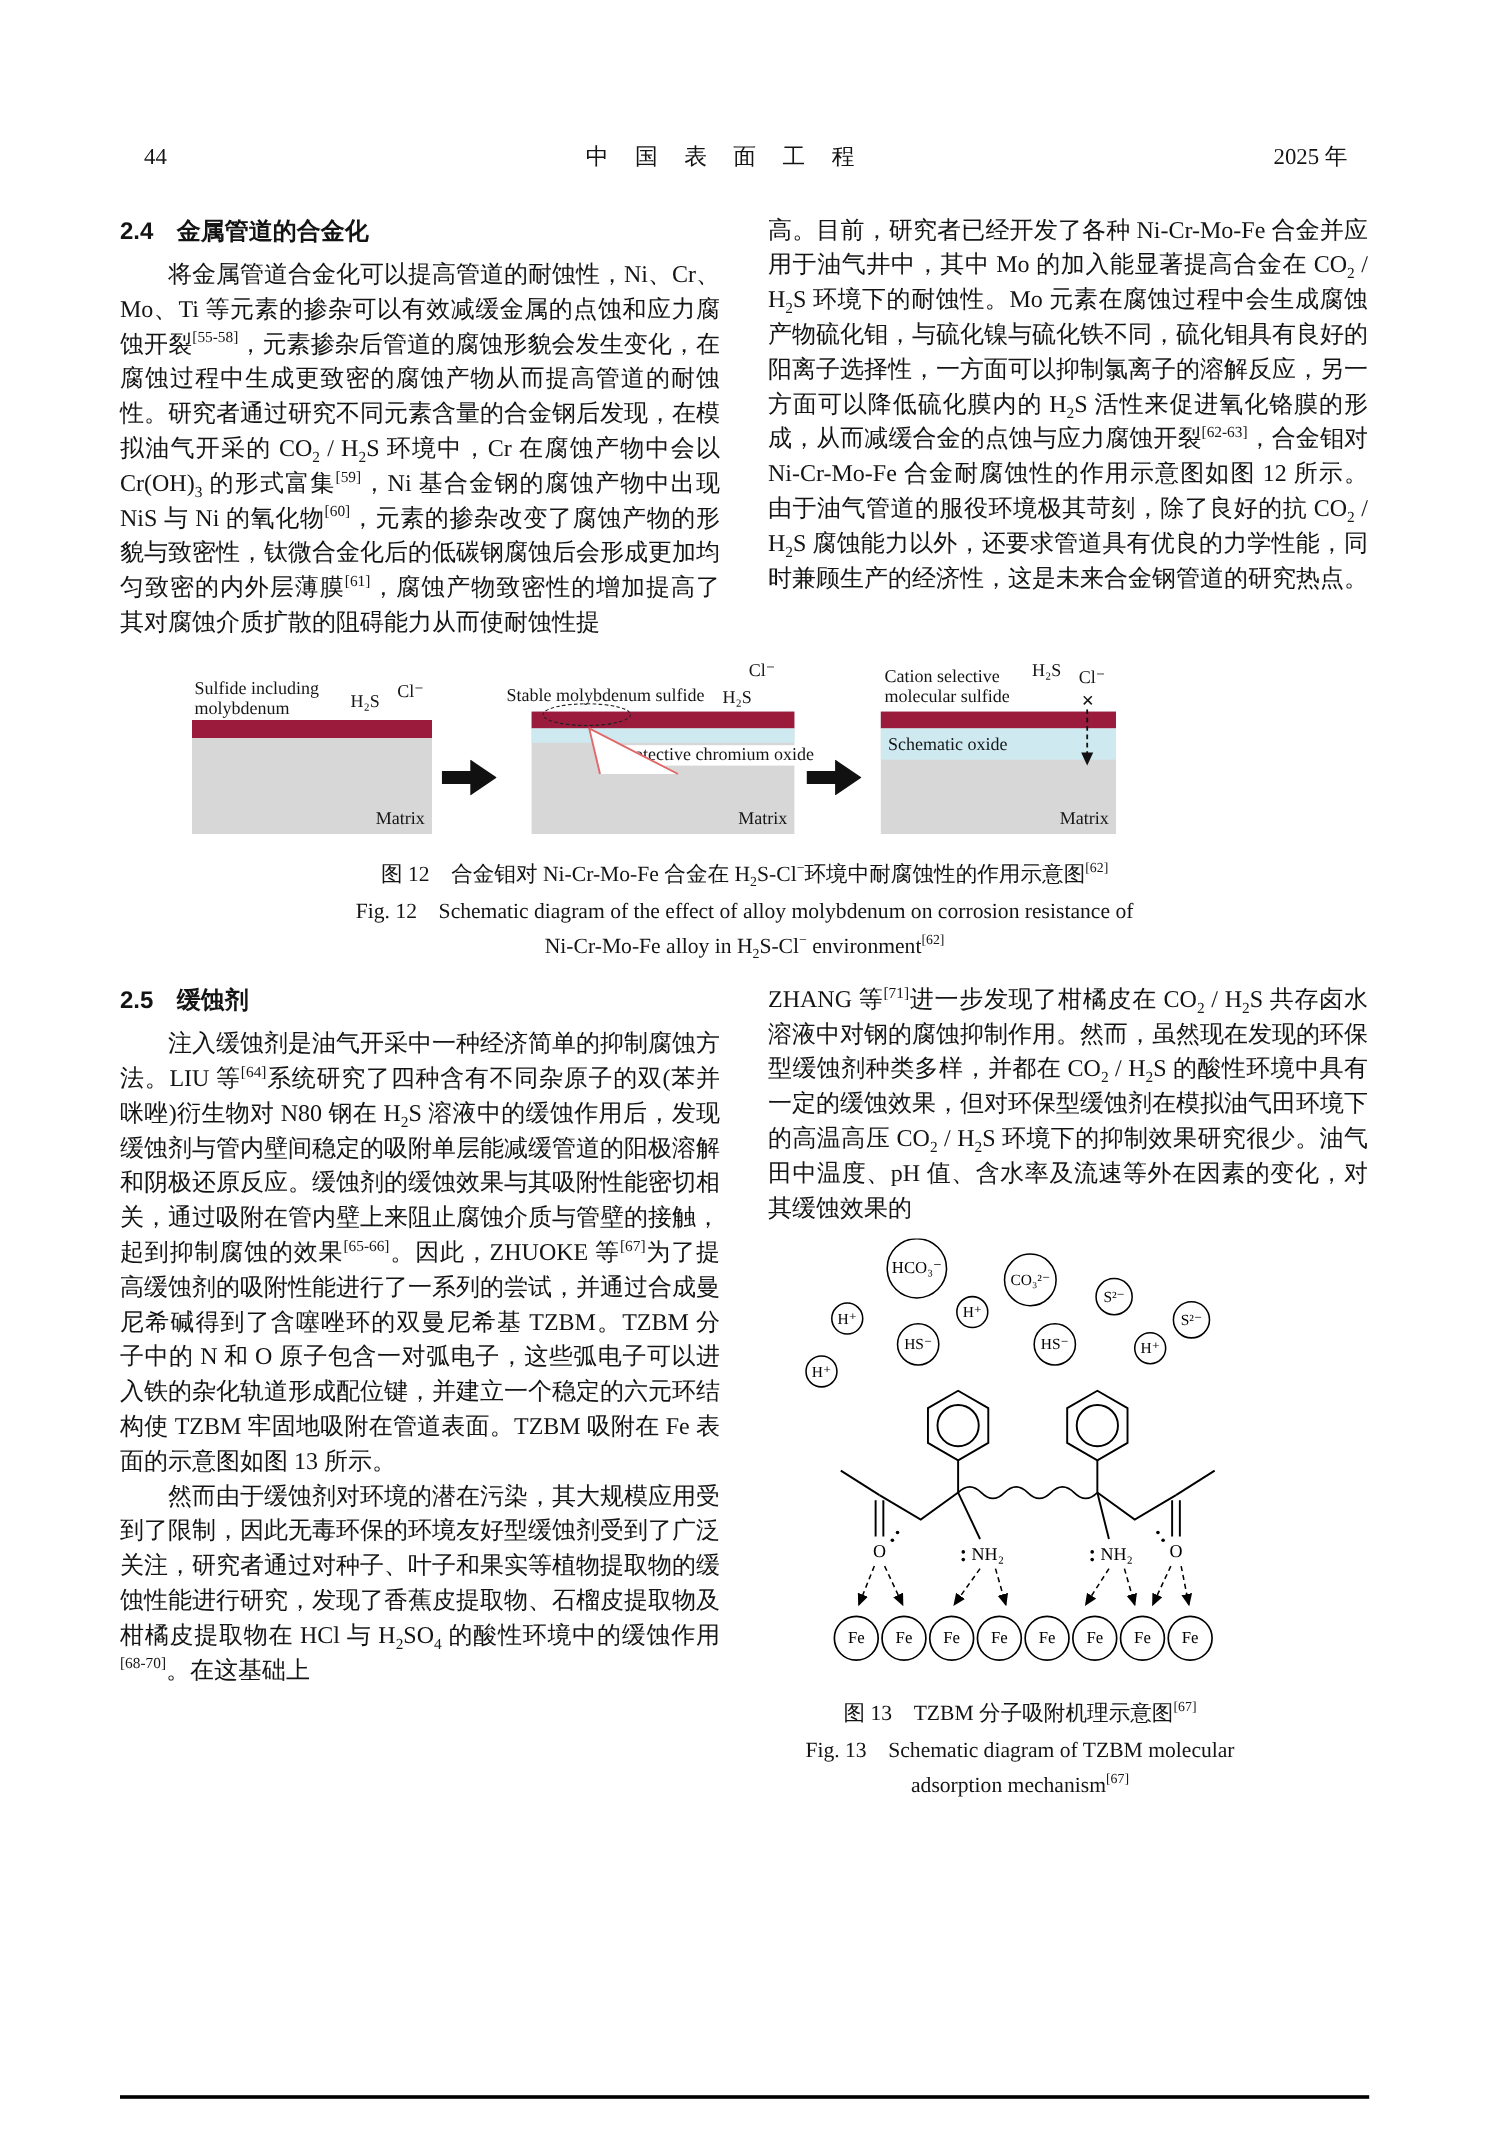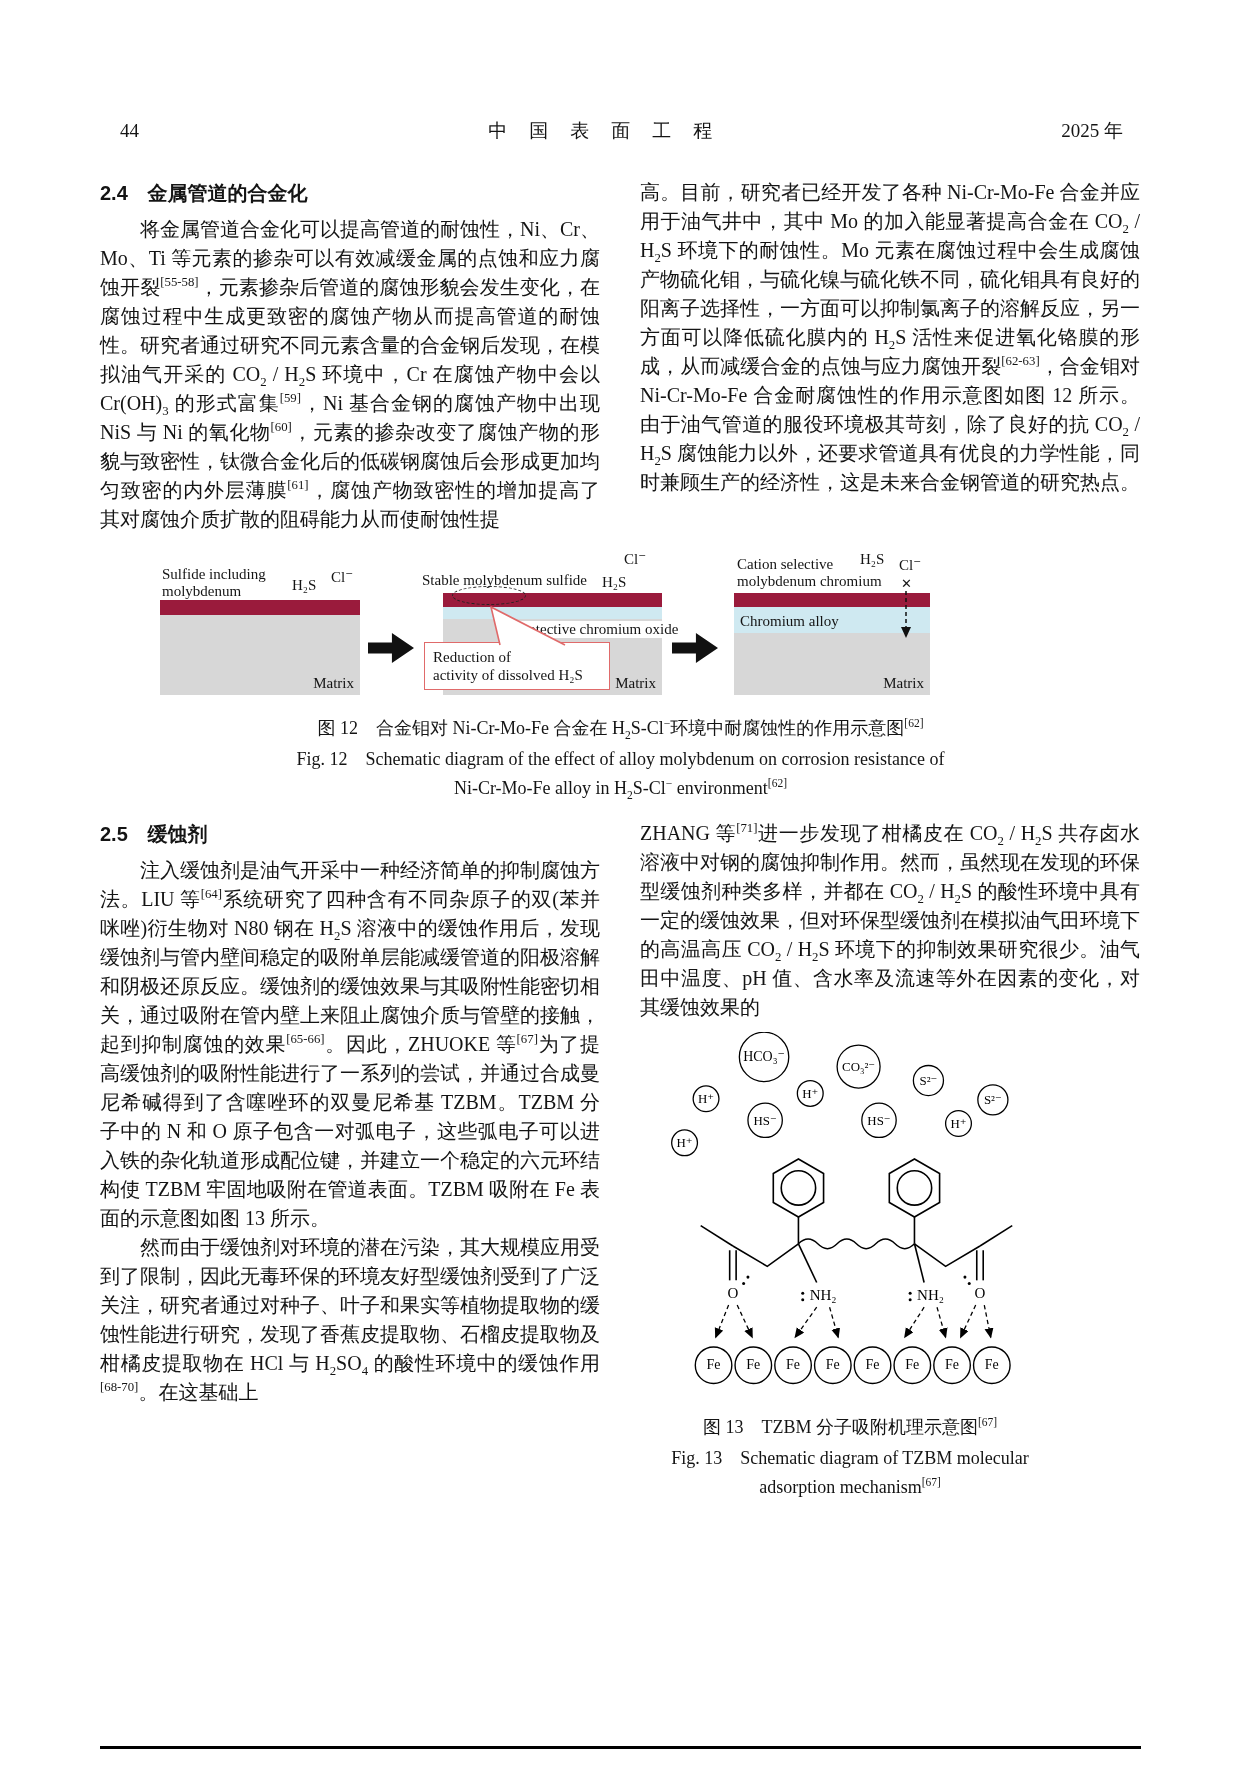--- a/index.html
+++ b/index.html
@@ -97,39 +97,37 @@
         <div class="lbl" style="left:322px;top:22px;">Stable molybdenum sulfide</div>
         <div class="lbl" style="left:524px;top:1px;">Cl⁻</div>
         <div class="lbl" style="left:502px;top:24px;">H₂S</div>
         <div class="box" style="left:343px;top:43px;width:219px;height:102px;">
           <div class="layer-red" style="top:0;height:14px;"></div>
           <div class="layer-blue" style="top:14px;height:12px;"></div>
           <div class="matrix-label">Matrix</div>
         </div>
         <div class="dashed-ellipse" style="left:352px;top:36px;width:74px;height:19px;"></div>
         <div class="lbl oxide-lbl" style="left:412px;top:71px;">Protective chromium oxide</div>
-        <div class="callout pre" style="left:324px;top:92px;width:186px;height:48px;">Reduction of
-activity of dissolved H₂S</div>
         <svg class="abs" style="left:343px;top:54px;" width="219" height="42">
           <path d="M57,41 L48,3 L122,41" fill="#ffffff" stroke="var(--callout-red)" stroke-width="1.6" stroke-linejoin="round"></path>
         </svg>
 
         <div class="block-arrow" style="left:572px;top:83px;"></div>
 
         <div class="lbl pre" style="left:637px;top:6px;">Cation selective
-molybdenum chromium</div>
+molecular sulfide</div>
         <div class="lbl" style="left:760px;top:1px;">H₂S</div>
         <div class="lbl" style="left:799px;top:7px;">Cl⁻</div>
         <div class="lbl" style="left:801px;top:25px;font-size:13px;">✕</div>
         <div class="box" style="left:634px;top:43px;width:196px;height:102px;">
           <div class="layer-red" style="top:0;height:14px;"></div>
           <div class="layer-blue" style="top:14px;height:26px;"></div>
           <div class="matrix-label">Matrix</div>
         </div>
-        <div class="lbl" style="left:640px;top:63px;">Chromium alloy</div>
+        <div class="lbl" style="left:640px;top:63px;">Schematic oxide</div>
         <svg class="abs" style="left:797px;top:41px;" width="18" height="48">
           <line x1="9" y1="0" x2="9" y2="37" stroke="#111" stroke-width="1.5" stroke-dasharray="4 3"></line>
           <polygon points="4,36 14,36 9,47" fill="#111"></polygon>
         </svg>
       </div>
 
       <figcaption>
         <div class="cap-zh">图 12　合金钼对 Ni-Cr-Mo-Fe 合金在 H<sub>2</sub>S-Cl<sup>−</sup>环境中耐腐蚀性的作用示意图<sup>[62]</sup></div>
         <div class="cap-en">Fig. 12　Schematic diagram of the effect of alloy molybdenum on corrosion resistance of</div>
         <div class="cap-en">Ni-Cr-Mo-Fe alloy in H<sub>2</sub>S-Cl<sup>−</sup> environment<sup>[62]</sup></div>

